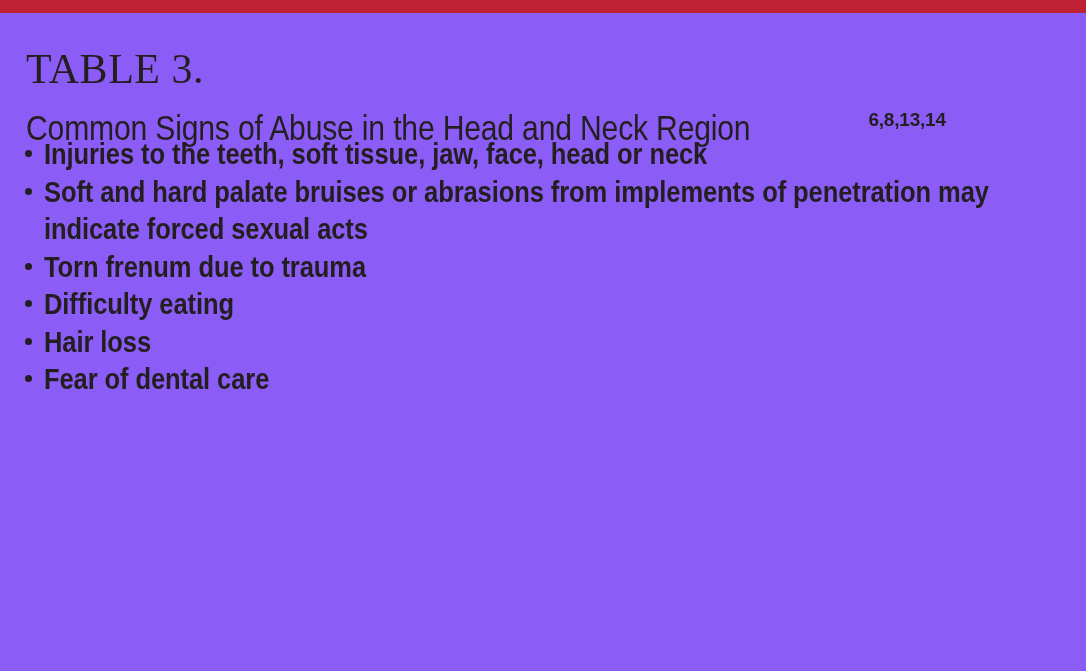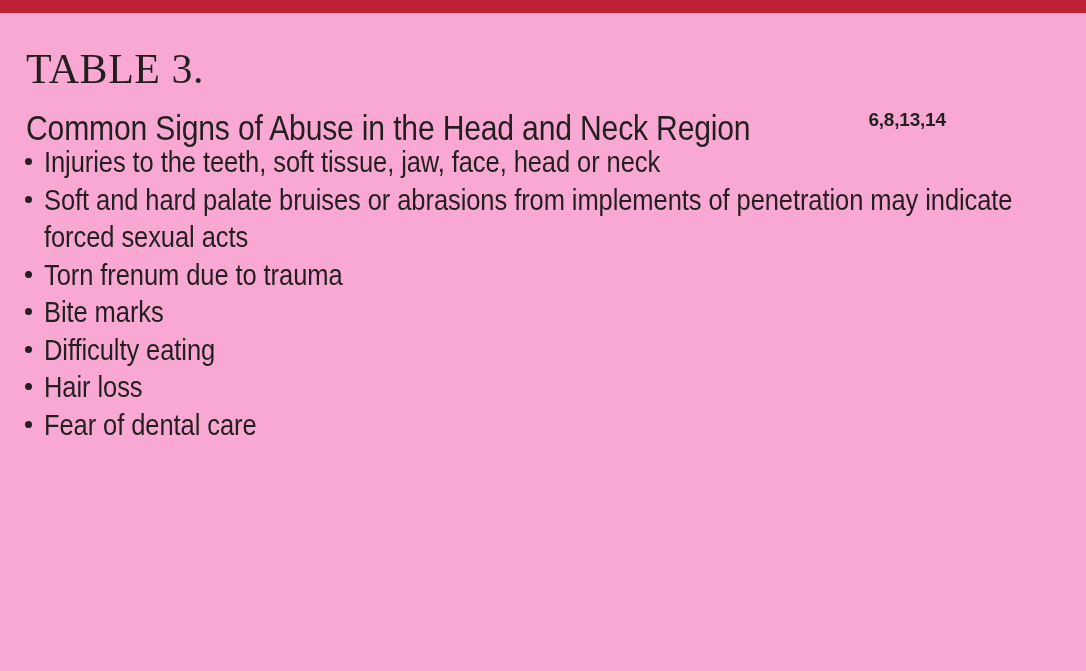--- a/index.html
+++ b/index.html
@@ -11,21 +11,21 @@
     height: 671px;
     background: #cfe1ef;
     font-family: "Liberation Sans", sans-serif;
     overflow: hidden;
   }
 
   #table-card {
     position: relative;
     width: 1086px;
     height: 671px;
-    background: #f9a8d4;
+    background: #8b5cf6;
     box-sizing: border-box;
   }
 
   #accent-bar {
     position: absolute;
     top: 0;
     left: 0;
     width: 1086px;
     height: 13px;
     background: #bd2133;
@@ -59,26 +59,27 @@
 
   .title-sup {
     font-family: "Liberation Sans Narrow", "Liberation Sans", sans-serif;
     font-size: 19px;
     vertical-align: 14px;
     letter-spacing: -0.2px;
   }
 
   #signs-list {
     position: absolute;
-    top: 144px;
+    top: 136px;
     left: 24px;
     width: 1034px;
     margin: 0;
     padding: 0;
     list-style: none;
+    font-weight: bold;
   }
 
   #signs-list li {
     position: relative;
     padding-left: 20px;
     margin: 0 0 0 0;
     color: #231f20;
     font-family: "Liberation Sans Narrow", "Liberation Sans", sans-serif;
     font-size: 29px;
     line-height: 37.5px;
@@ -127,24 +128,20 @@
     <li>
       <span class="bullet-dot"></span>
       <span class="item-text">Soft and hard palate bruises or abrasions from implements of penetration may indicate forced sexual acts</span>
     </li>
     <li>
       <span class="bullet-dot"></span>
       <span class="item-text">Torn frenum due to trauma</span>
     </li>
     <li>
       <span class="bullet-dot"></span>
-      <span class="item-text">Bite marks</span>
-    </li>
-    <li>
-      <span class="bullet-dot"></span>
       <span class="item-text">Difficulty eating</span>
     </li>
     <li>
       <span class="bullet-dot"></span>
       <span class="item-text">Hair loss</span>
     </li>
     <li>
       <span class="bullet-dot"></span>
       <span class="item-text">Fear of dental care</span>
     </li>

